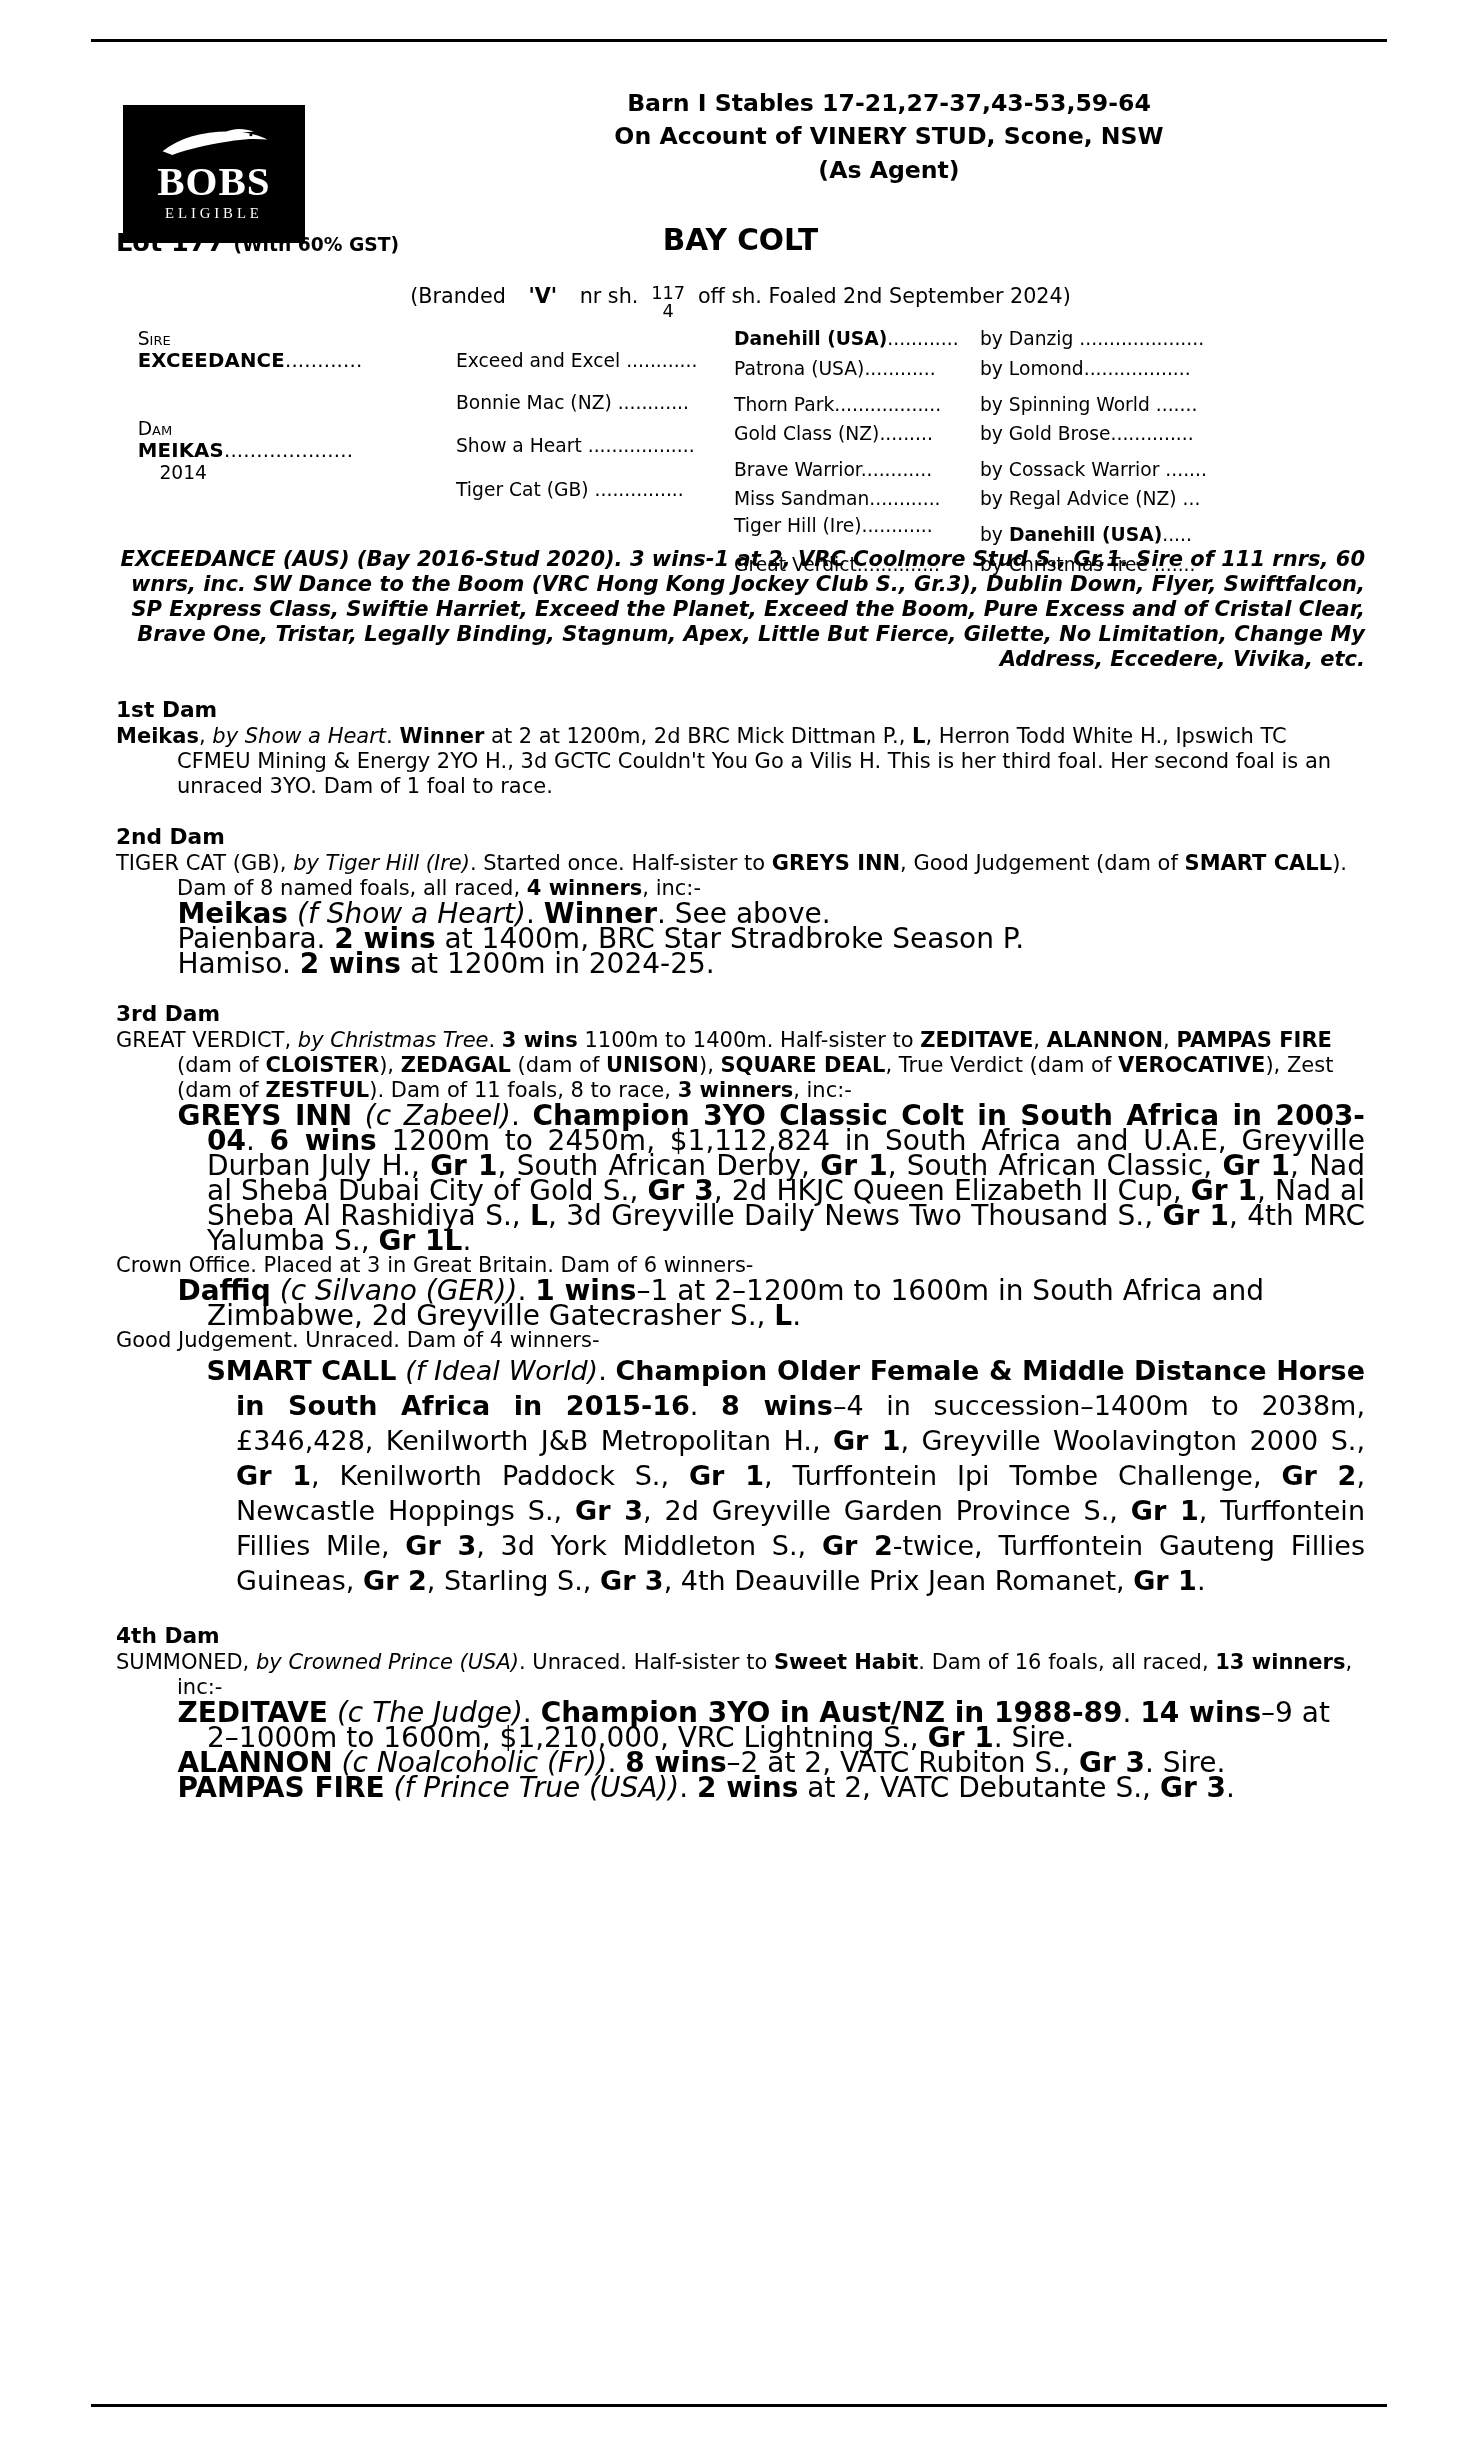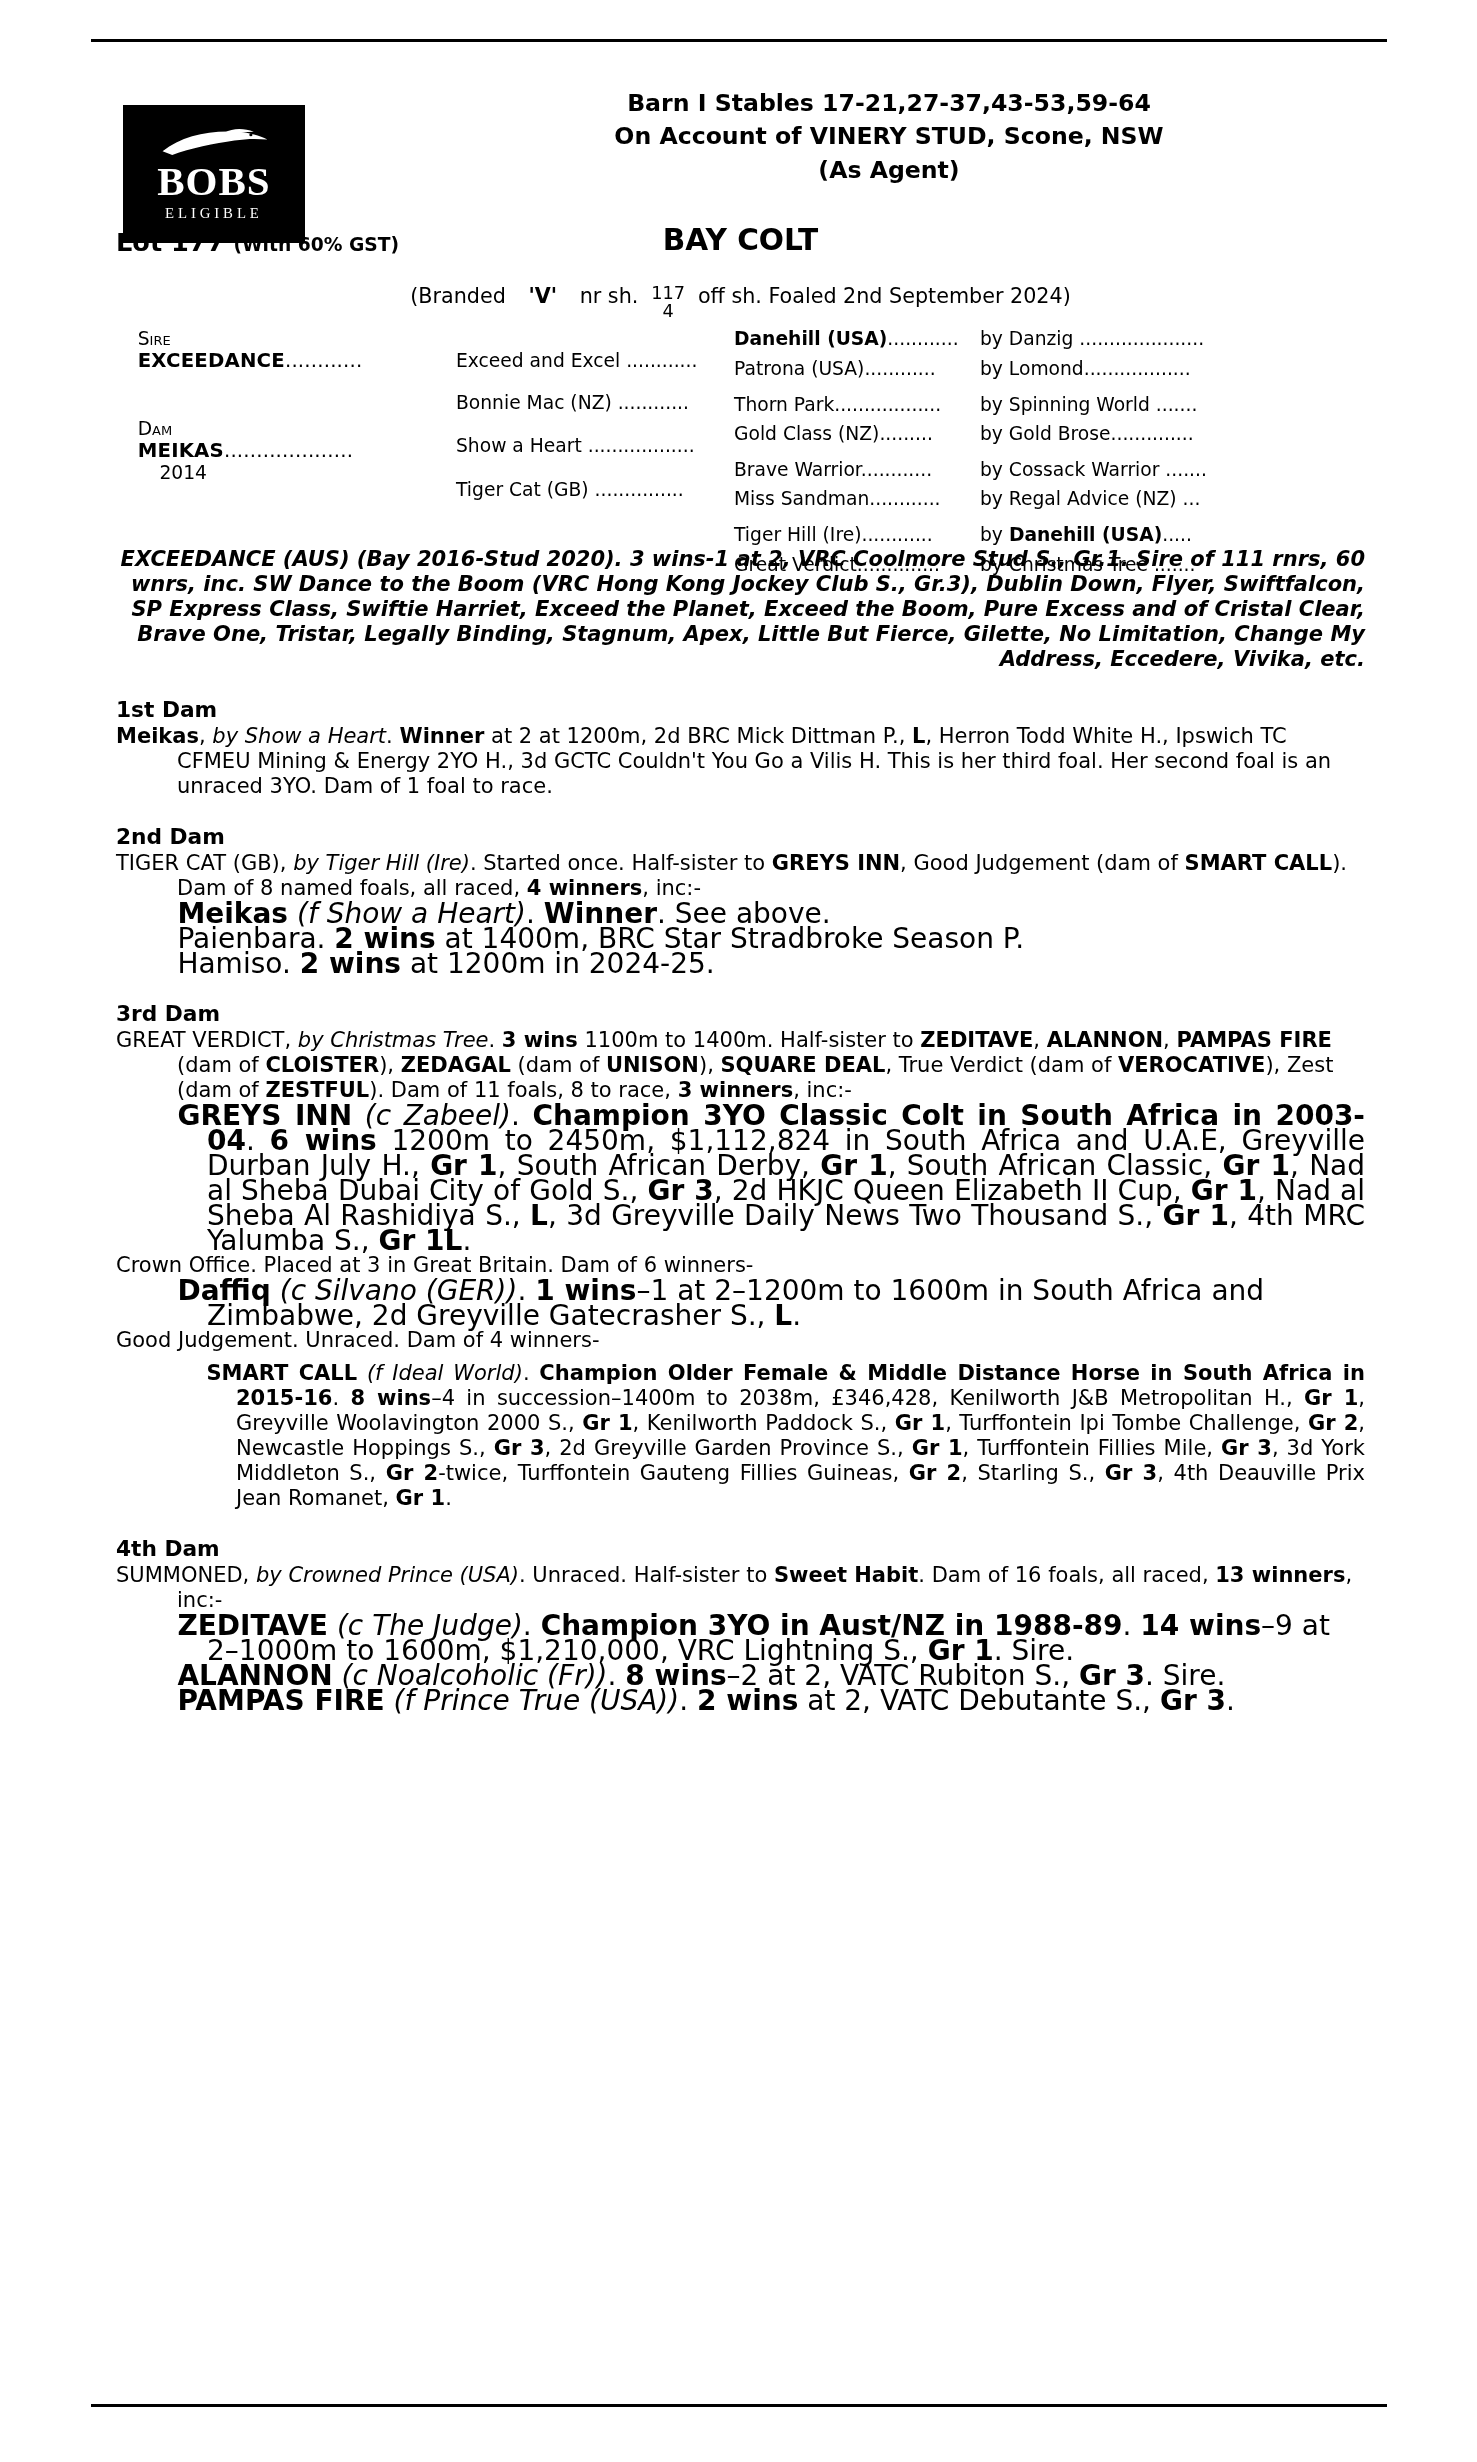--- a/index.html
+++ b/index.html
@@ -109,22 +109,22 @@
   }
   .para{
     font-size:21px;line-height:25px;text-indent:0;
     padding-left:61px;text-indent:-61px;margin-bottom:0;
   }
   .sub{
     font-size:28px;line-height:25px;
     padding-left:91px;text-indent:-29.6px;
   }
   .sub2{
-    font-size:21px;line-height:25px;
-    padding-left:120px;text-indent:-29.6px;margin-top:8px;
+    font-size:27px;line-height:35px;
+    padding-left:120px;text-indent:-29.6px;
   }
   .just{text-align:justify;}
   i{font-style:italic;}
 </style>
 </head>
 <body>
 
 <div class="page">
   <div class="rule top"></div>
   <div class="rule bottom"></div>
@@ -187,21 +187,21 @@
       <div class="g2" style="top:69px">Bonnie Mac (NZ) ............</div>
       <div class="g2" style="top:112px">Show a Heart ..................</div>
       <div class="g2" style="top:156px">Tiger Cat (GB) ...............</div>
 
       <div class="g3" style="top:5.9px"><span class="b">Danehill (USA)</span><span>............</span></div>
       <div class="g3" style="top:35px"><span>Patrona (USA)</span><span>............</span></div>
       <div class="g3" style="top:71px"><span>Thorn Park</span><span>..................</span></div>
       <div class="g3" style="top:100px"><span>Gold Class (NZ)</span><span>.........</span></div>
       <div class="g3" style="top:136px"><span>Brave Warrior</span><span>............</span></div>
       <div class="g3" style="top:165px"><span>Miss Sandman</span><span>............</span></div>
-      <div class="g3" style="top:201px"><span>Tiger Hill (Ire)</span><span>............</span></div>
+      <div class="g3" style="top:192px"><span>Tiger Hill (Ire)</span><span>............</span></div>
       <div class="g3" style="top:231px"><span>Great Verdict</span><span>..............</span></div>
 
       <div class="g3b" style="top:5.9px"><span>by Danzig .....................</span></div>
       <div class="g3b" style="top:35px"><span>by Lomond..................</span></div>
       <div class="g3b" style="top:71px"><span>by Spinning World .......</span></div>
       <div class="g3b" style="top:100px"><span>by Gold Brose..............</span></div>
       <div class="g3b" style="top:136px"><span>by Cossack Warrior .......</span></div>
       <div class="g3b" style="top:165px"><span>by Regal Advice (NZ) ...</span></div>
       <div class="g3b" style="top:201px">by <span class="b">Danehill (USA)</span>.....</div>
       <div class="g3b" style="top:231px"><span>by Christmas Tree .......</span></div>

